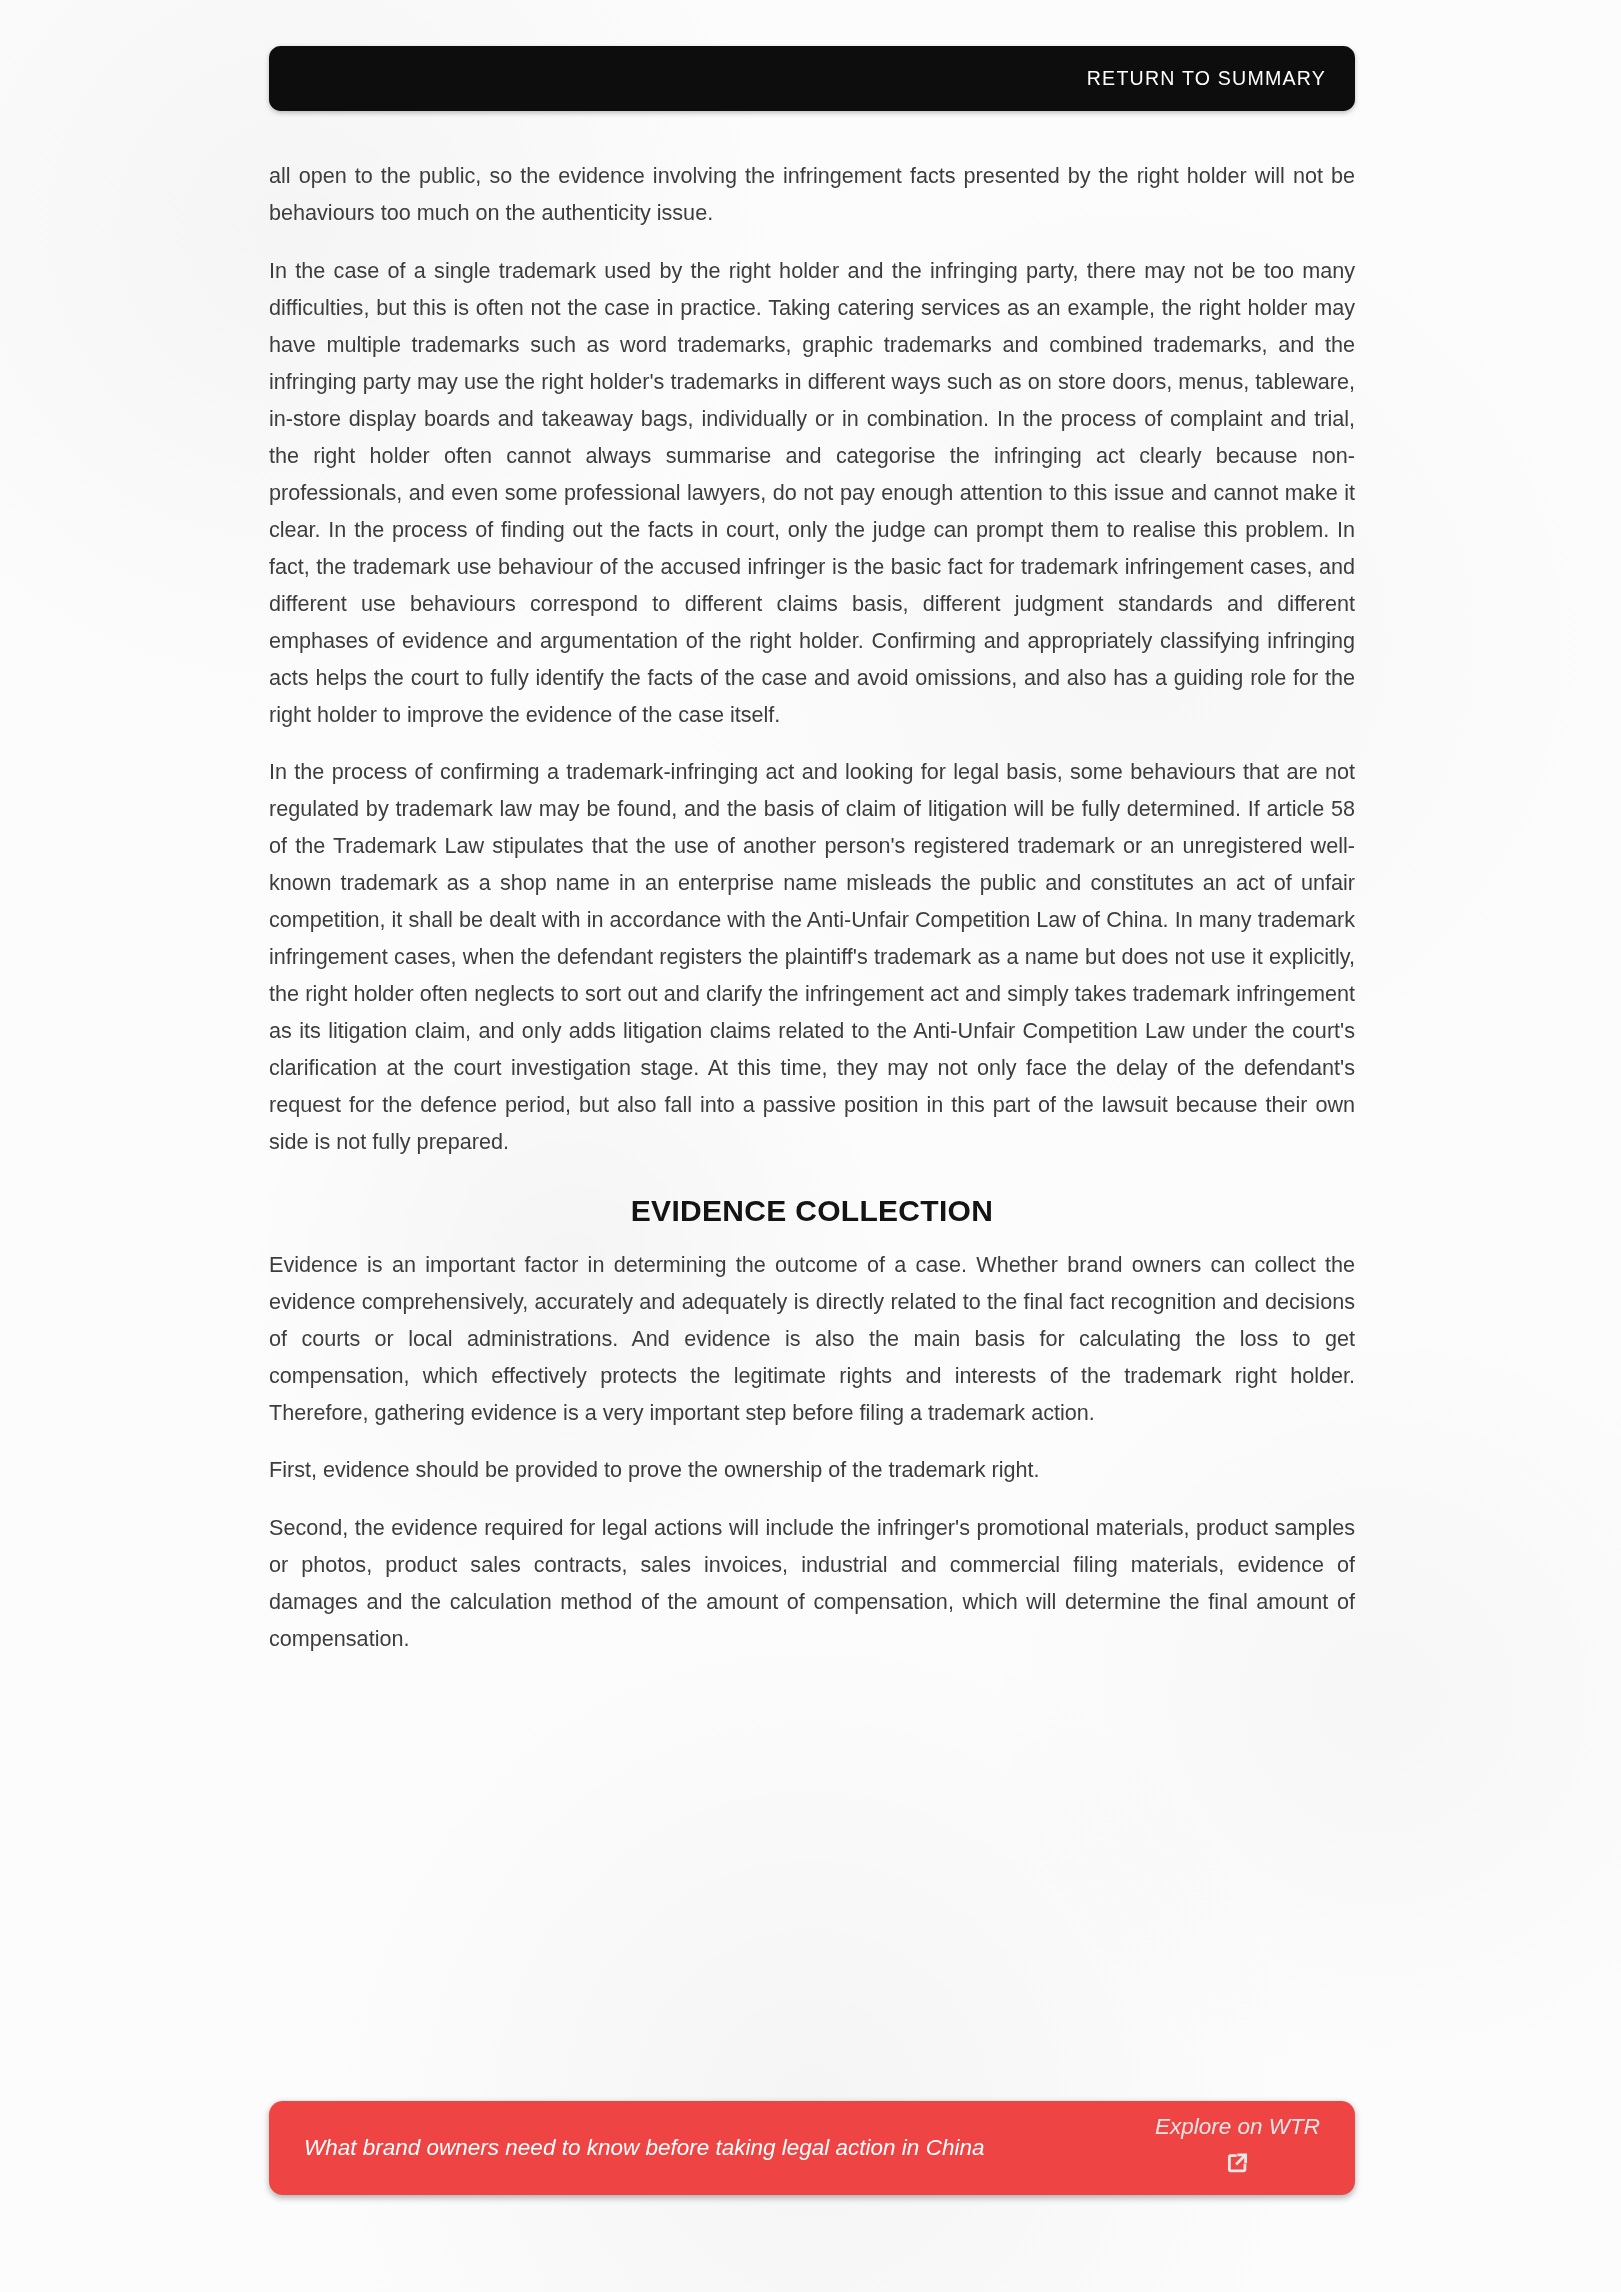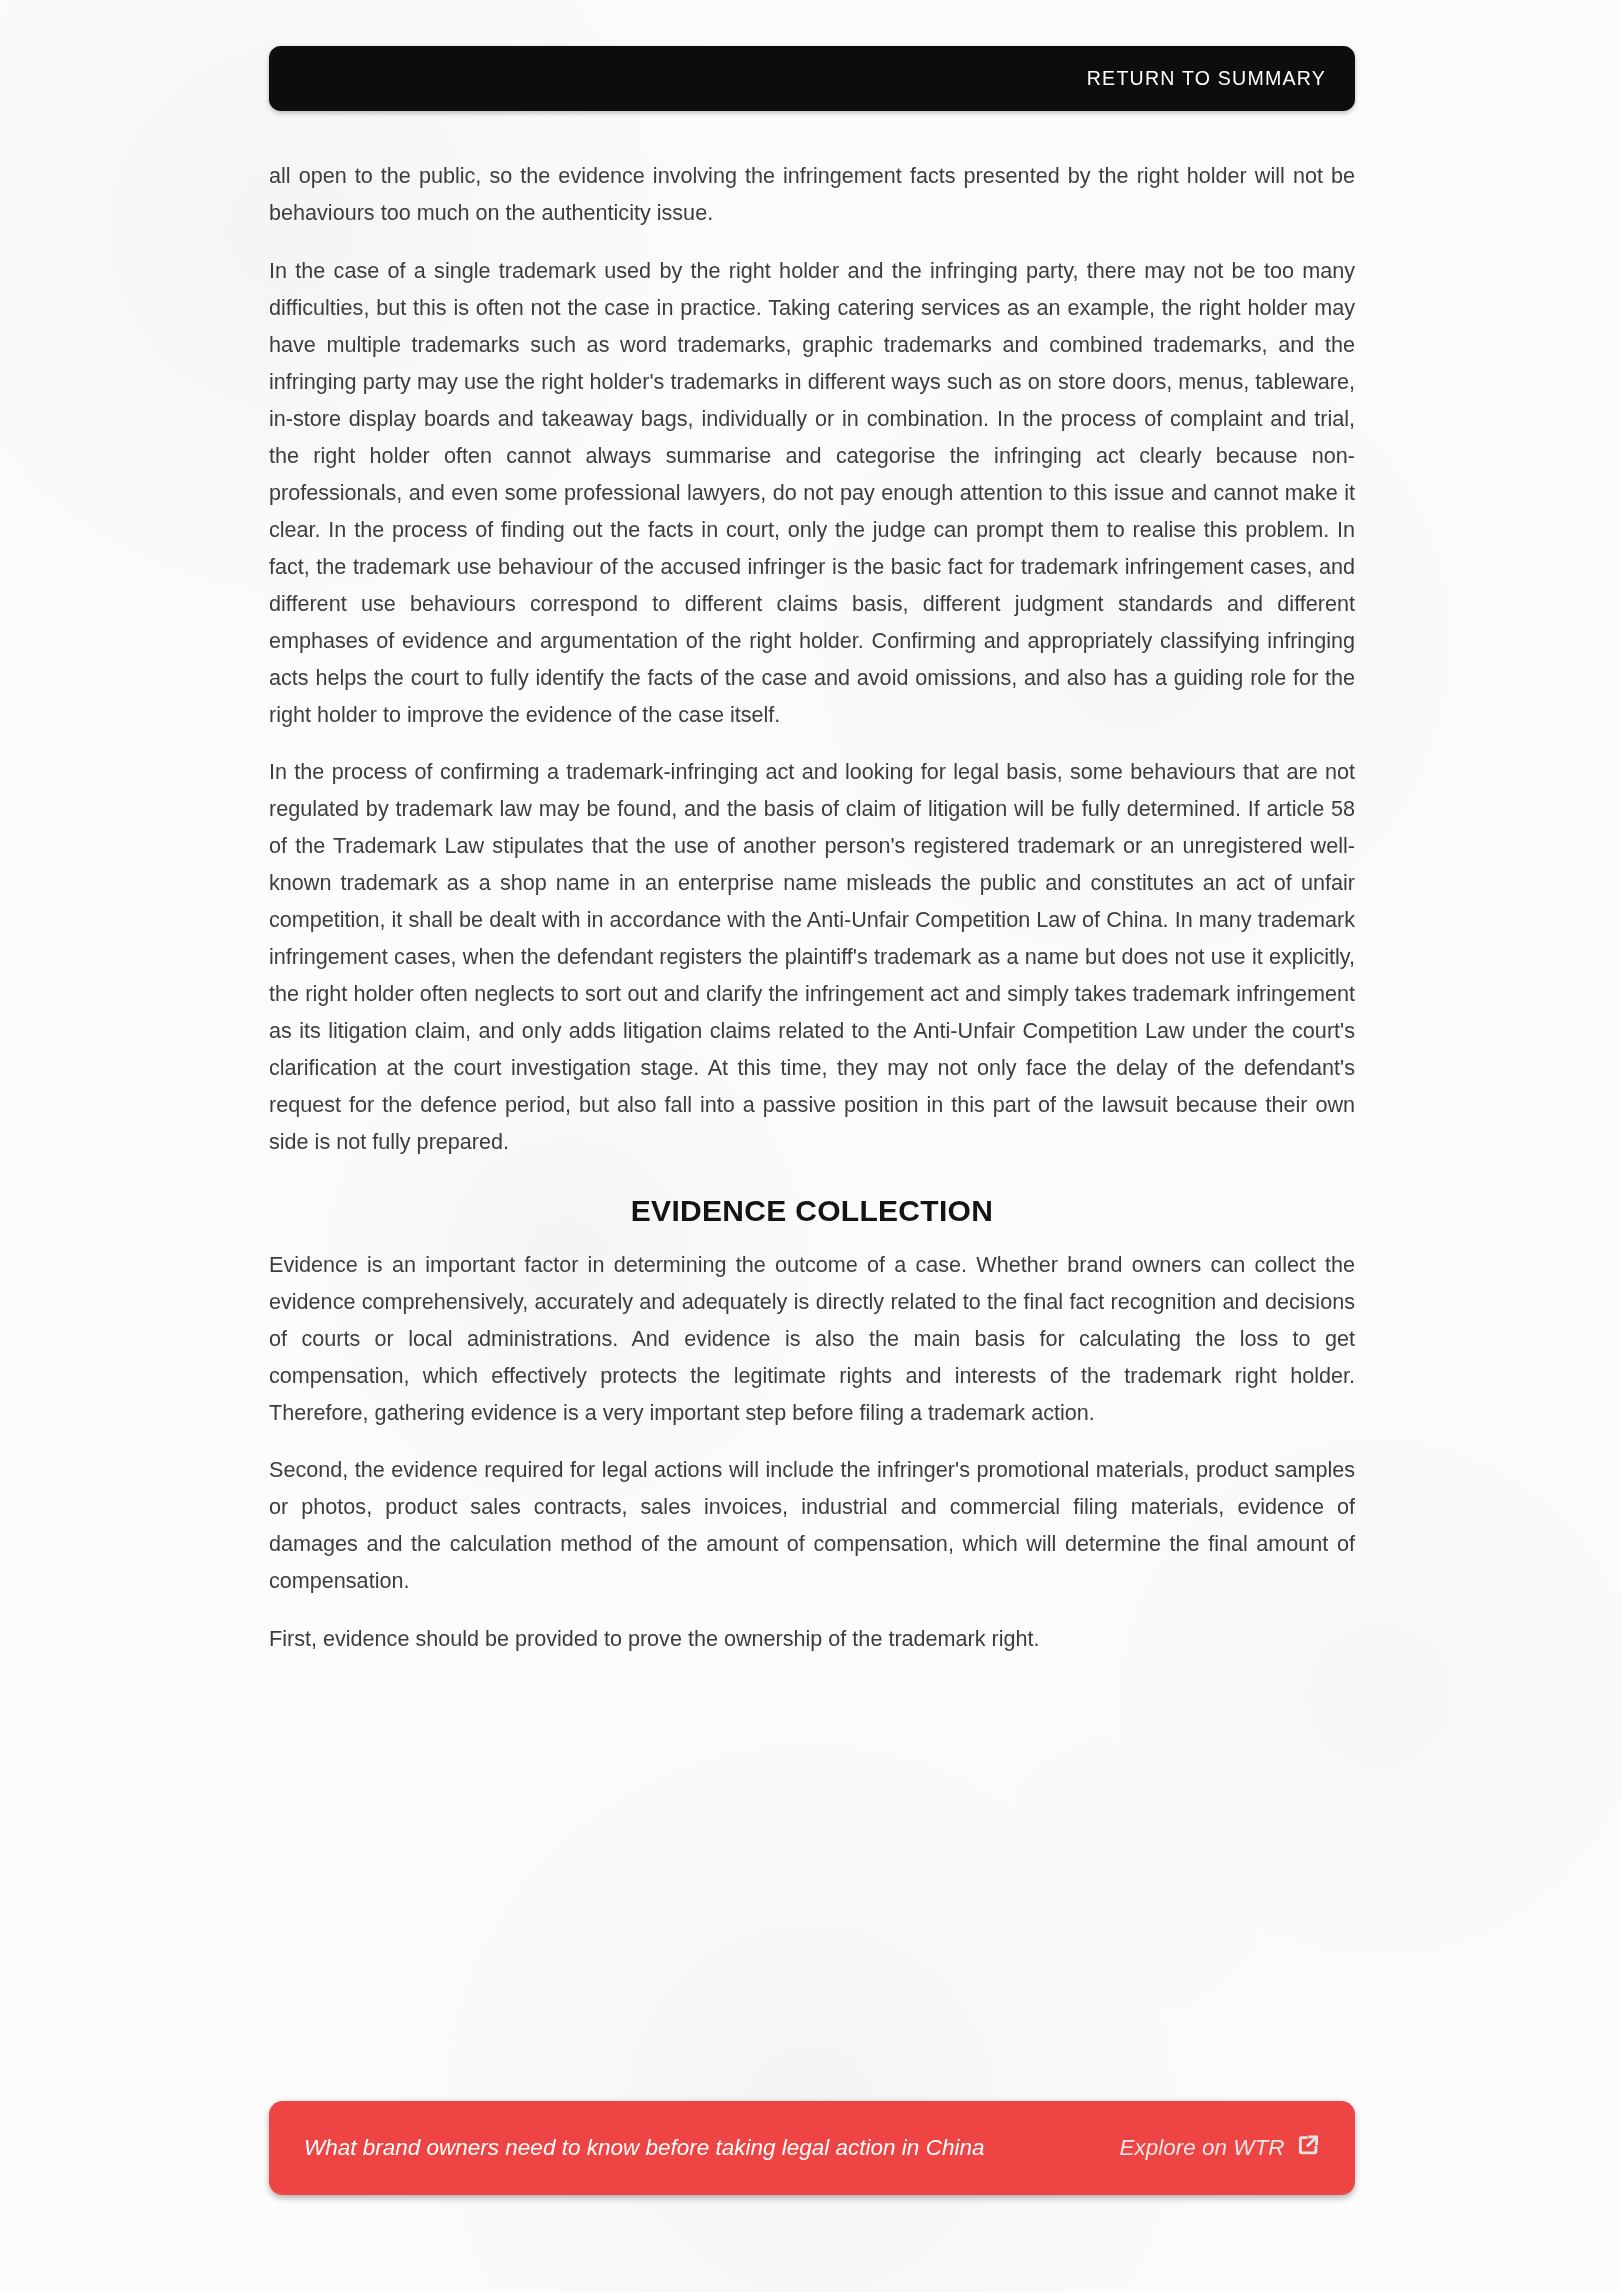--- a/index.html
+++ b/index.html
@@ -104,20 +104,21 @@
 
   .explore-link {
     display: flex;
     align-items: center;
     gap: 11px;
     color: #e6e6e6;
     font-size: 22.5px;
     text-decoration: none;
     cursor: pointer;
     white-space: nowrap;
+    flex-direction: column;
   }
 
   .ext-icon { display: inline-block; }
 </style>
 </head>
 <body>
 
 <div class="page">
 
   <div class="top-bar">
@@ -125,22 +126,22 @@
   </div>
 
   <div class="article">
     <p>all open to the public, so the evidence involving the infringement facts presented by the right holder will not be behaviours too much on the authenticity issue.</p>
     <p>In the case of a single trademark used by the right holder and the infringing party, there may not be too many difficulties, but this is often not the case in practice. Taking catering services as an example, the right holder may have multiple trademarks such as word trademarks, graphic trademarks and combined trademarks, and the infringing party may use the right holder's trademarks in different ways such as on store doors, menus, tableware, in-store display boards and takeaway bags, individually or in combination. In the process of complaint and trial, the right holder often cannot always summarise and categorise the infringing act clearly because non-professionals, and even some professional lawyers, do not pay enough attention to this issue and cannot make it clear. In the process of finding out the facts in court, only the judge can prompt them to realise this problem. In fact, the trademark use behaviour of the accused infringer is the basic fact for trademark infringement cases, and different use behaviours correspond to different claims basis, different judgment standards and different emphases of evidence and argumentation of the right holder. Confirming and appropriately classifying infringing acts helps the court to fully identify the facts of the case and avoid omissions, and also has a guiding role for the right holder to improve the evidence of the case itself.</p>
     <p>In the process of confirming a trademark-infringing act and looking for legal basis, some behaviours that are not regulated by trademark law may be found, and the basis of claim of litigation will be fully determined. If article 58 of the Trademark Law stipulates that the use of another person's registered trademark or an unregistered well-known trademark as a shop name in an enterprise name misleads the public and constitutes an act of unfair competition, it shall be dealt with in accordance with the Anti-Unfair Competition Law of China. In many trademark infringement cases, when the defendant registers the plaintiff's trademark as a name but does not use it explicitly, the right holder often neglects to sort out and clarify the infringement act and simply takes trademark infringement as its litigation claim, and only adds litigation claims related to the Anti-Unfair Competition Law under the court's clarification at the court investigation stage. At this time, they may not only face the delay of the defendant's request for the defence period, but also fall into a passive position in this part of the lawsuit because their own side is not fully prepared.</p>
 
     <h2 class="section-heading">EVIDENCE COLLECTION</h2>
 
     <p>Evidence is an important factor in determining the outcome of a case. Whether brand owners can collect the evidence comprehensively, accurately and adequately is directly related to the final fact recognition and decisions of courts or local administrations. And evidence is also the main basis for calculating the loss to get compensation, which effectively protects the legitimate rights and interests of the trademark right holder. Therefore, gathering evidence is a very important step before filing a trademark action.</p>
+    <p>First, evidence should be provided to prove the ownership of the trademark right.</p>
     <p>Second, the evidence required for legal actions will include the infringer's promotional materials, product samples or photos, product sales contracts, sales invoices, industrial and commercial filing materials, evidence of damages and the calculation method of the amount of compensation, which will determine the final amount of compensation.</p>
-    <p>First, evidence should be provided to prove the ownership of the trademark right.</p>
   </div>
 
   <div class="footer-bar">
     <div class="footer-title">What brand owners need to know before taking legal action in China</div>
 
     <a class="explore-link">
       <span>Explore on WTR</span>
       <span class="ext-icon">
         <svg width="24.5" height="24.5" viewBox="0 0 24 24" fill="none" stroke="#e6e6e6" stroke-width="2.8" stroke-linecap="square">
           <path d="M10 4.5 H5.5 a1.2 1.2 0 0 0 -1.2 1.2 V18.3 a1.2 1.2 0 0 0 1.2 1.2 H18.3 a1.2 1.2 0 0 0 1.2 -1.2 V14"></path>

